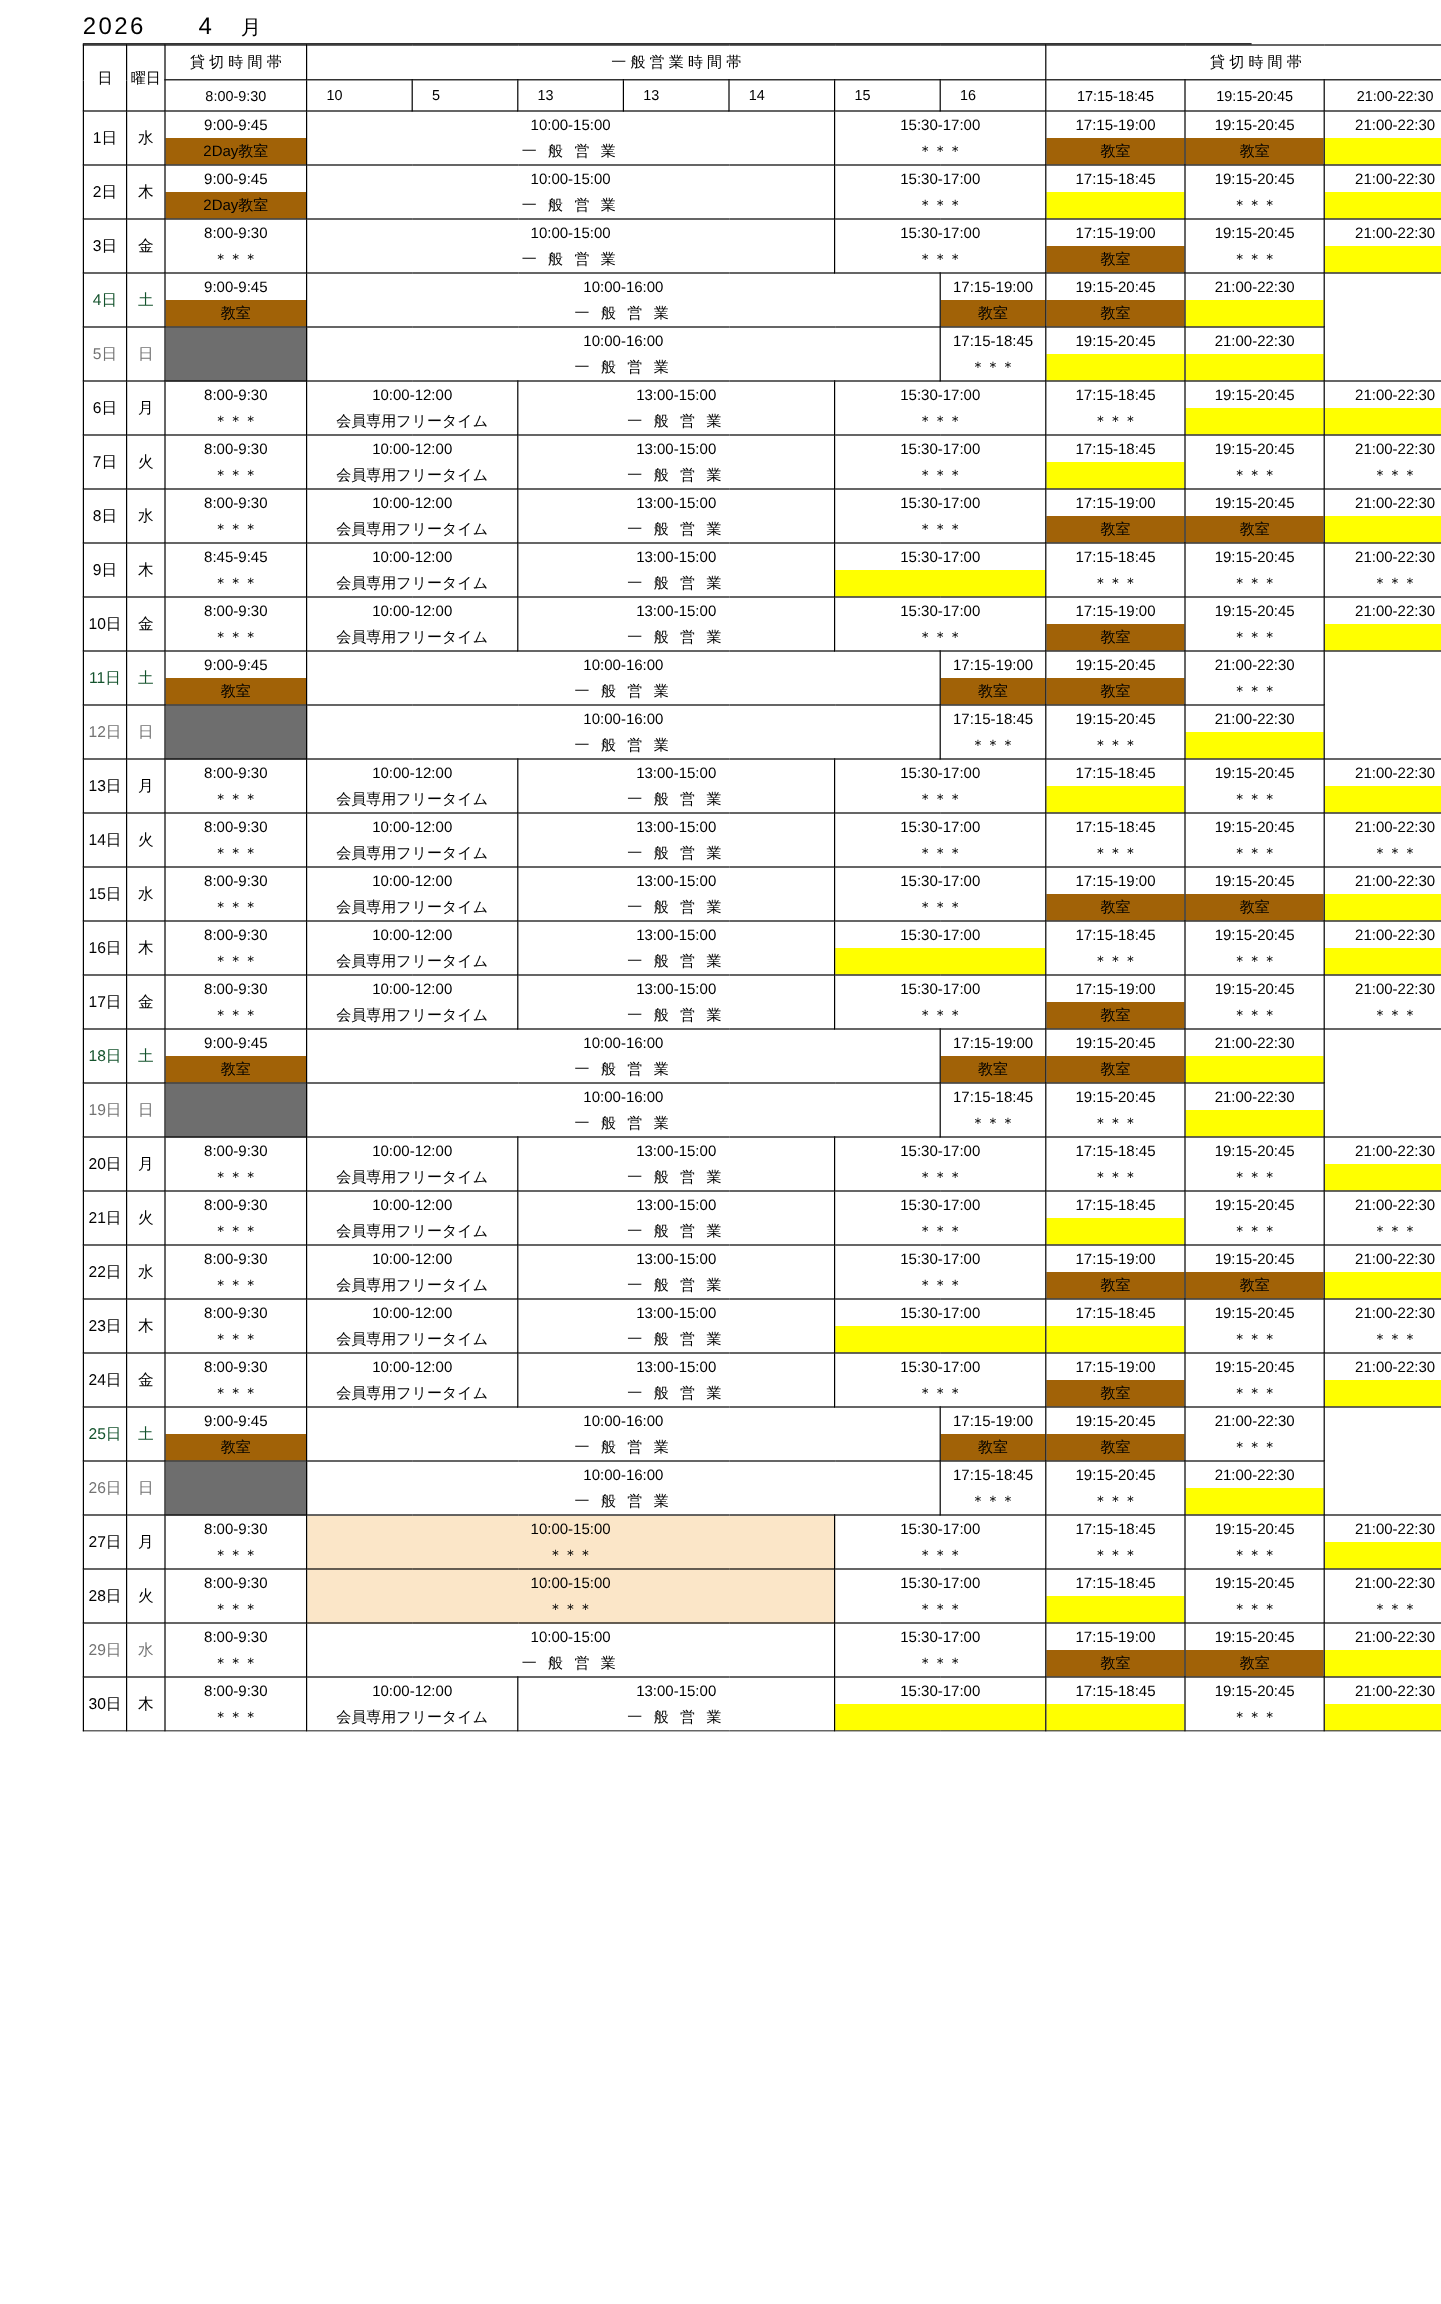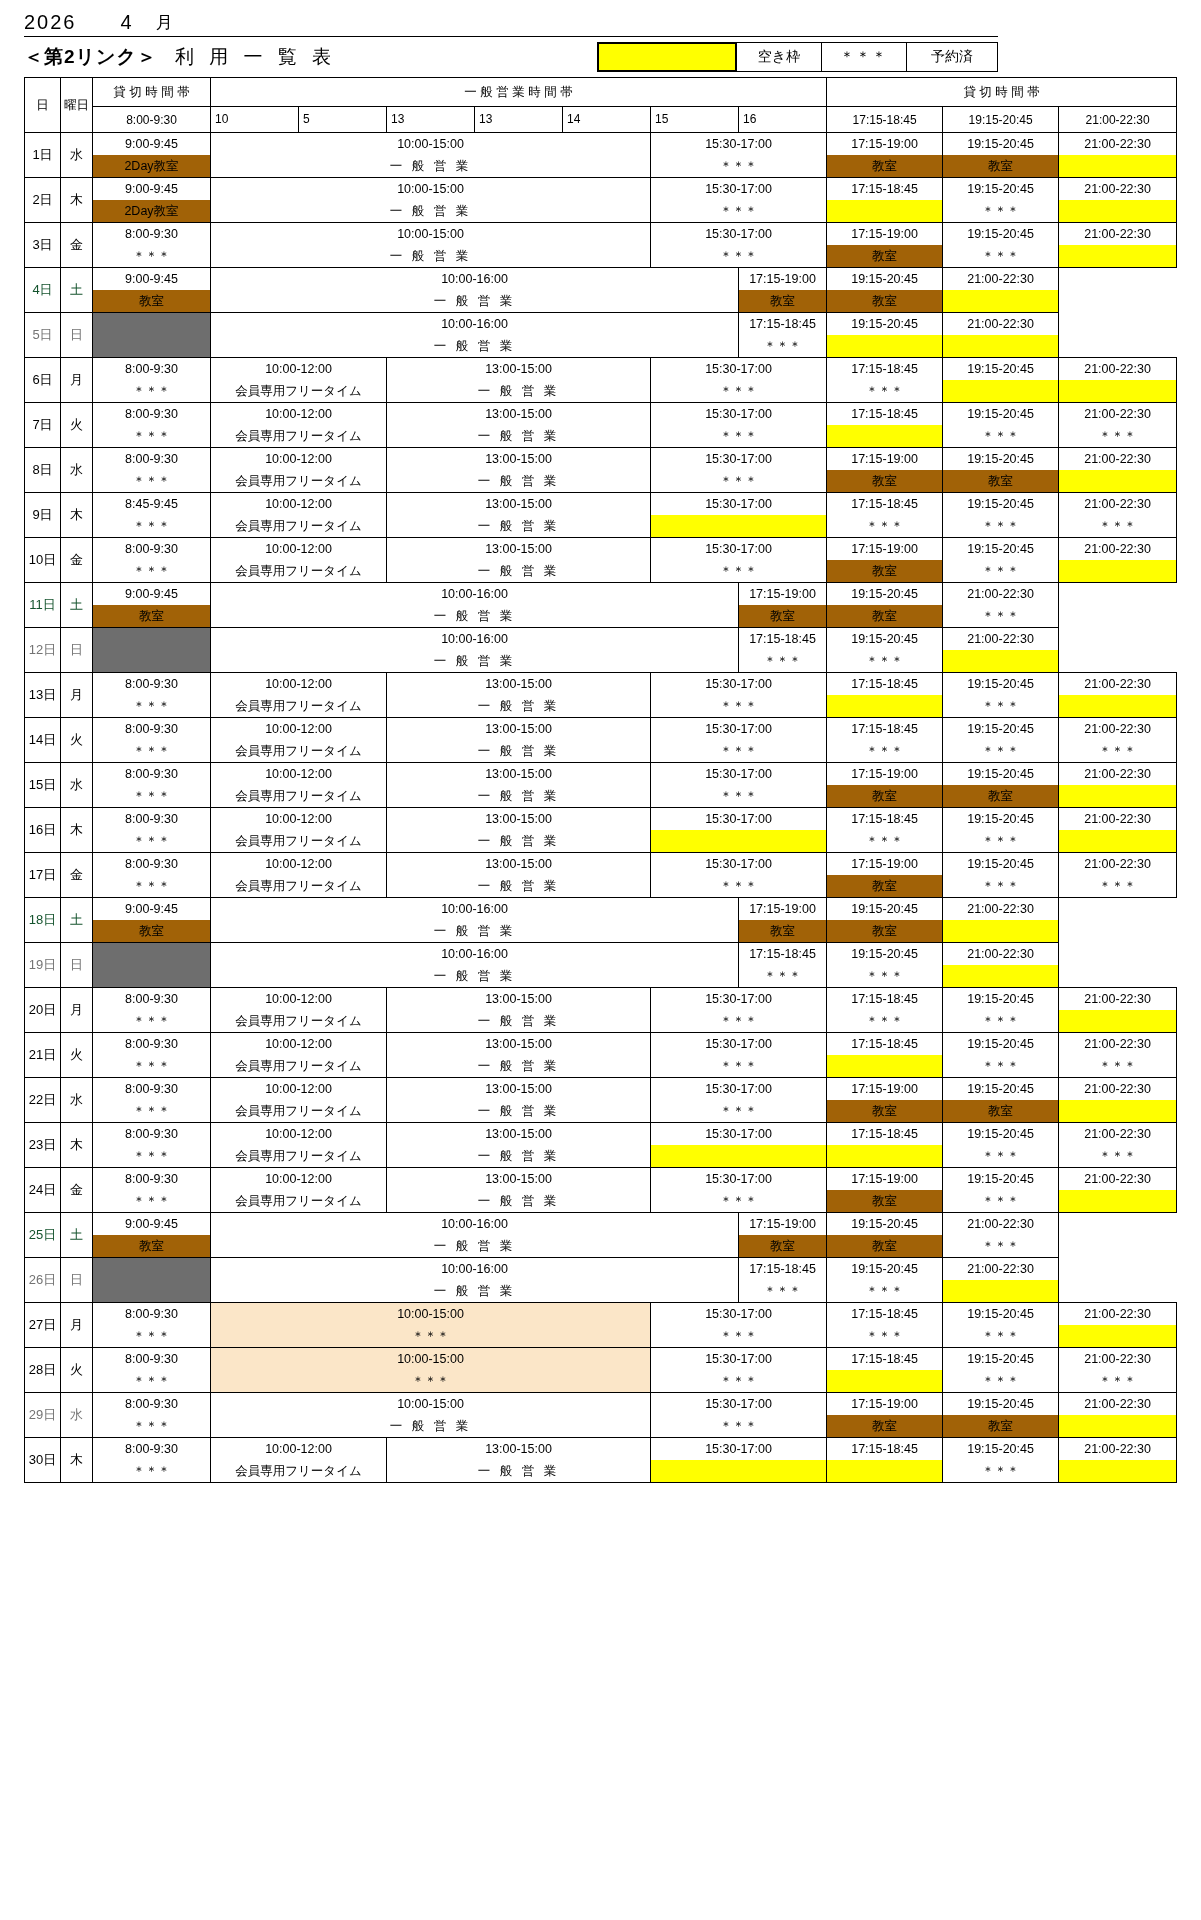--- a/index.html
+++ b/index.html
@@ -3,21 +3,21 @@
 <meta charset="utf-8">
 <style>
   html,body{margin:0;padding:0;}
   body{
     width:1201px;
     background:#ffffff;
     font-family:"Liberation Sans","DejaVu Sans",sans-serif;
     color:#000;
     -webkit-font-smoothing:antialiased;
   }
-  .page{position:relative;width:1022px;padding:0;box-sizing:border-box;}
+  .page{position:relative;width:1022px;padding:0;box-sizing:border-box;margin-left:45px;}
 
   
   .hdr{
     display:flex;align-items:flex-end;
     padding:8px 24px 0 24px;
     height:34px;box-sizing:border-box;
   }
   .hdr-year{font-size:20px;letter-spacing:2px;}
   .hdr-mon-num{font-size:20px;margin-left:44px;}
   .hdr-mon{font-size:17px;margin-left:24px;}
@@ -76,21 +76,21 @@
   col.c-g{width:88px;}
   col.c-e1{width:116px;}
   col.c-e2{width:116px;}
   col.c-e3{width:118px;}
 
   .hdrow th{
     height:29px;font-size:12.5px;font-weight:normal;
   }
   .hdrow2 td{height:26px;font-size:12px;}
   .tick{position:relative;}
-  .tick span{position:absolute;left:4px;top:5px;font-size:12px;}
+  .tick span{position:absolute;left:16px;top:5px;font-size:12px;}
   .daycell{font-size:13px;}
   .sat{color:#14532d;}
   .sun{color:#737373;}
 
   
   td.split{padding:0;height:45px;}
   td.split .t{height:22px;line-height:22px;border-bottom:0;}
   td.split .b{height:22px;line-height:22px;}
 
   .bg-yellow{background:#ffff00;}
@@ -105,30 +105,20 @@
 
 <div class="page">
 
   <div class="hdr">
     <span class="hdr-year">2026</span>
     <span class="hdr-mon-num">4</span>
     <span class="hdr-mon">月</span>
   </div>
   <div class="hdr-rule"></div>
 
-  <div class="titlerow">
-    <span class="rinkname">＜第2リンク＞</span>
-    <span class="ichiran">利 用 一 覧 表</span>
-    <span class="legend">
-      <span class="cell sw"></span>
-      <span class="cell l1">空き枠</span>
-      <span class="cell l2">＊＊＊</span>
-      <span class="cell l3">予約済</span>
-    </span>
-  </div>
 
   <table class="sched">
     <colgroup>
       <col class="c-day">
         <col class="c-dow">
         <col class="c-morn">
       <col class="c-g">
         <col class="c-g">
         <col class="c-g">
         <col class="c-g">

